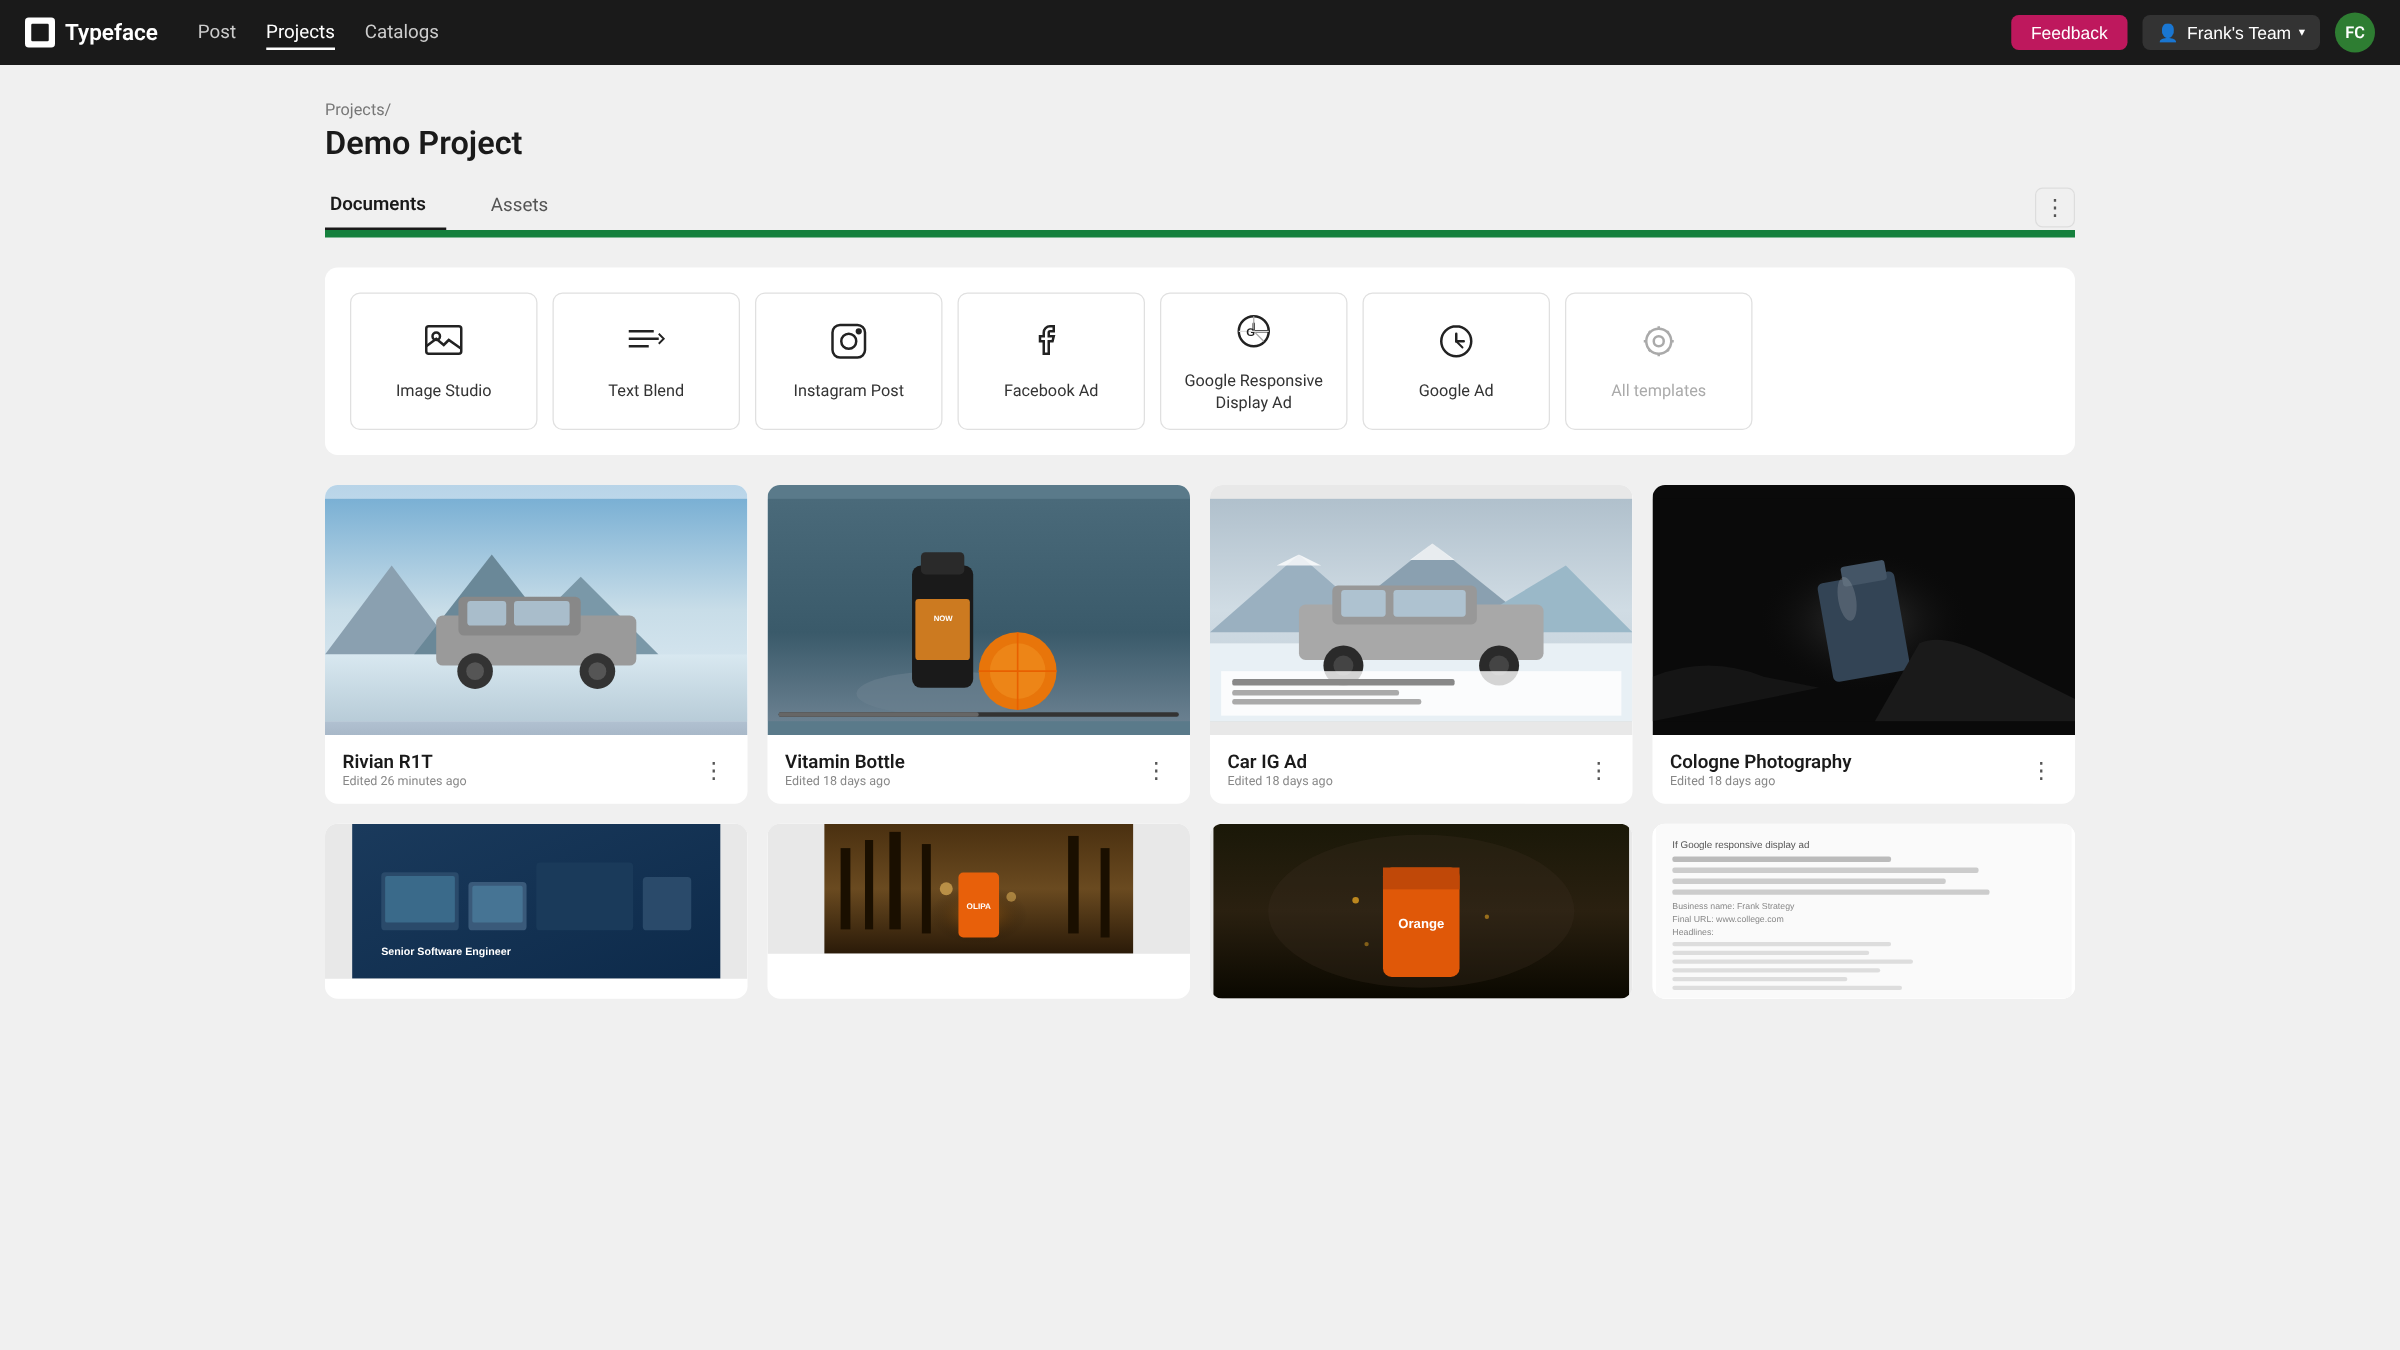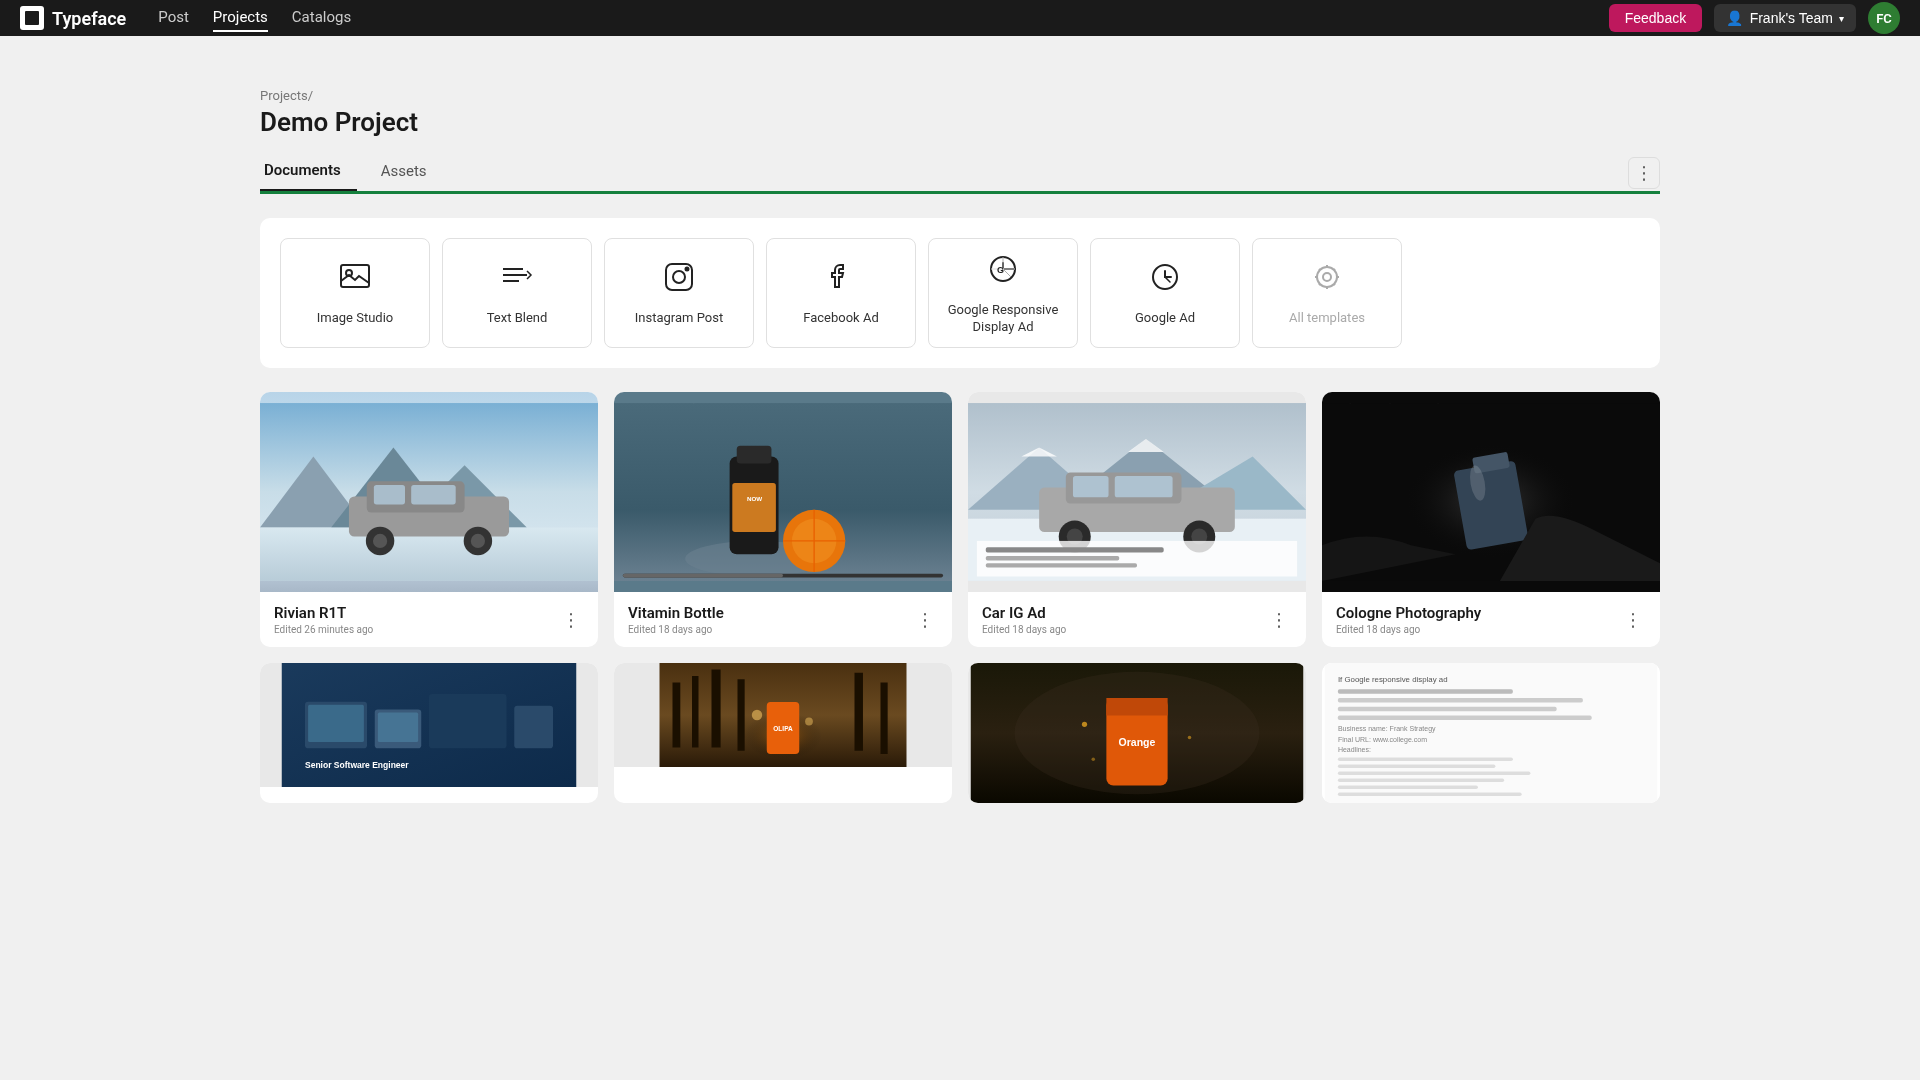--- a/index.html
+++ b/index.html
@@ -1,21 +1,21 @@
 <!DOCTYPE html>
 <html><head>
   <meta charset="utf-8">
   <style>
     * { box-sizing: border-box; margin: 0; padding: 0; }
     body { font-family: -apple-system, BlinkMacSystemFont, 'Segoe UI', Roboto, sans-serif; background: #f0f0f0; min-height: 1080px; }
 
     
     .navbar {
       background: #1a1a1a;
-      height: 36px;
+      height: 52px;
       display: flex;
       align-items: center;
       padding: 0 20px;
       gap: 32px;
     }
     .navbar-brand {
       display: flex;
       align-items: center;
       gap: 8px;
       color: #fff;
@@ -88,39 +88,39 @@
       align-items: center;
       justify-content: center;
       color: #fff;
       font-size: 13px;
       font-weight: 600;
     }
     .chevron-down { font-size: 10px; }
 
     
     .main-content {
-      padding: 52px 260px;
+      padding: 29px 260px;
       max-width: 1920px;
     }
     .breadcrumb {
       font-size: 13px;
       color: #777;
       margin-bottom: 4px;
     }
     .page-title {
       font-size: 26px;
       font-weight: 600;
       color: #1a1a1a;
       margin-bottom: 16px;
     }
     .tabs-row {
       display: flex;
       align-items: center;
-      gap: 4px;
-      border-bottom: 3px solid #15803d;
+      gap: 16px;
+      border-bottom: 6px solid #15803d;
       margin-bottom: 24px;
       position: relative;
     }
     .tab {
       font-size: 15px;
       padding: 8px 16px 10px 4px;
       cursor: pointer;
       color: #555;
       margin-right: 16px;
     }

